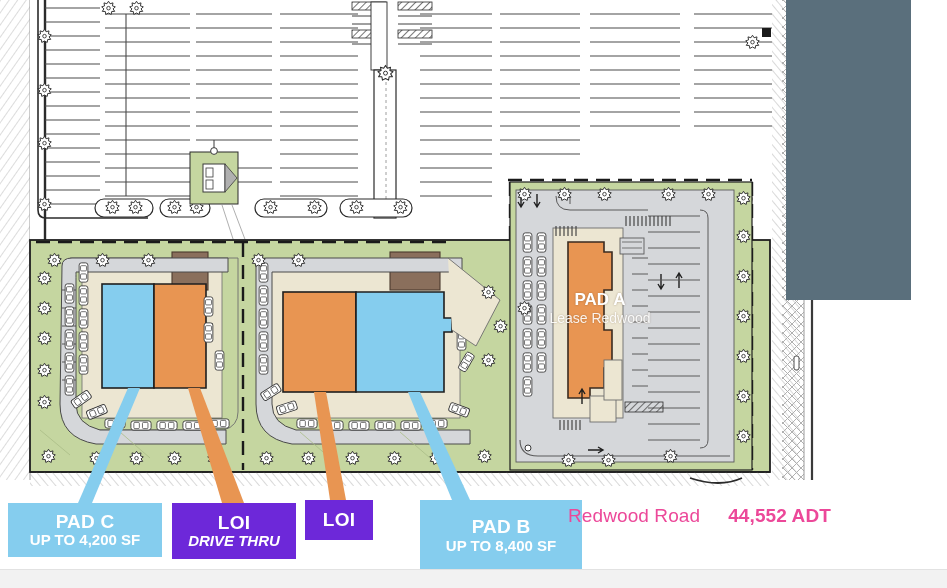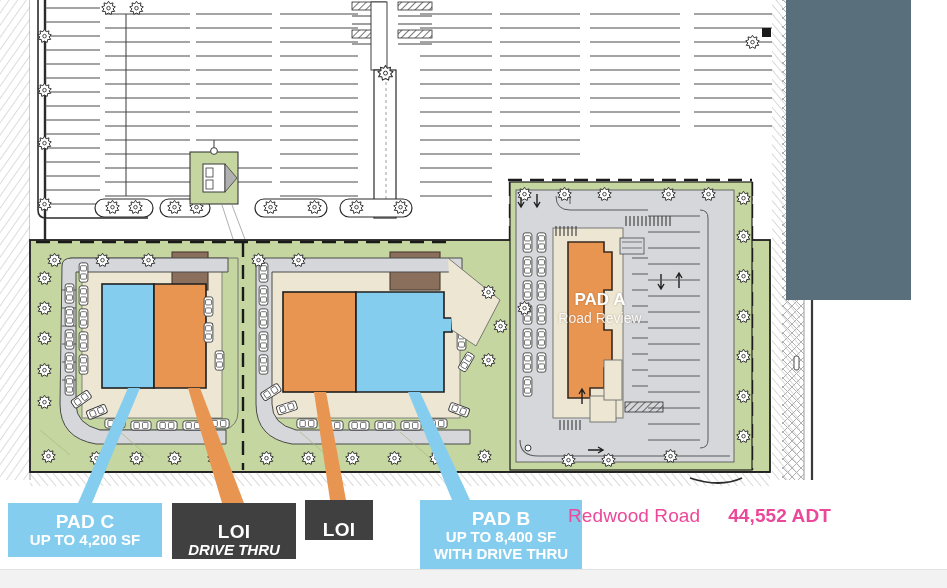--- a/index.html
+++ b/index.html
@@ -17,21 +17,21 @@
 
   
   .callout{position:absolute;box-sizing:border-box;
            display:flex;flex-direction:column;align-items:center;
            justify-content:center;color:#ffffff;text-align:center;
            line-height:1.12;}
   .callout .c-title{font-weight:bold;letter-spacing:.2px;}
   .callout .c-sub{font-weight:bold;}
 
   .cal-blue{background:#85cdee;}
-  .cal-orange{background:#404040;justify-content:flex-end;}
+  .cal-orange{background:#6d28d9;}
 
   #callout-padc{left:8px;  top:503px; width:154px;height:54px;}
   #callout-padc .c-title{font-size:19px;}
   #callout-padc .c-sub{font-size:15px;}
 
   #callout-loi-1{left:172px;top:503px;width:124px;height:56px;}
   #callout-loi-1 .c-title{font-size:19px;}
   #callout-loi-1 .c-sub{font-size:15px;font-style:italic;}
 
   #callout-loi-2{left:305px;top:500px;width:68px;height:40px;}
@@ -578,41 +578,40 @@
       <polygon points="188,388 200,388 244,503 222,503" fill="#e89552"></polygon>
       <polygon points="314,392 326,392 346,500 330,500" fill="#e89552"></polygon>
       <polygon points="408,392 420,392 470,500 452,500" fill="#85cdee"></polygon>
     </g>
   </svg>
 
   <div class="slate-panel"></div>
 
   <div id="pad-a-label">
     <div class="pa-title">PAD A</div>
-    <div class="pa-sub">Road Review</div>
+    <div class="pa-sub">Lease Redwood</div>
   </div>
 
   <div id="callout-padc" class="callout cal-blue">
     <div class="c-title">PAD C</div>
     <div class="c-sub">UP TO 4,200 SF</div>
   </div>
 
   <div id="callout-loi-1" class="callout cal-orange">
     <div class="c-title">LOI</div>
     <div class="c-sub">DRIVE THRU</div>
   </div>
 
   <div id="callout-loi-2" class="callout cal-orange">
     <div class="c-title">LOI</div>
   </div>
 
   <div id="callout-padb" class="callout cal-blue">
     <div class="c-title">PAD B</div>
     <div class="c-sub">UP TO 8,400 SF</div>
-    <div class="c-sub">WITH DRIVE THRU</div>
   </div>
 
   <div id="road-label">
     <span>Redwood Road</span><span class="adt">44,552 ADT</span>
   </div>
 
   <div id="footer-strip"></div>
 
 </div>
 

